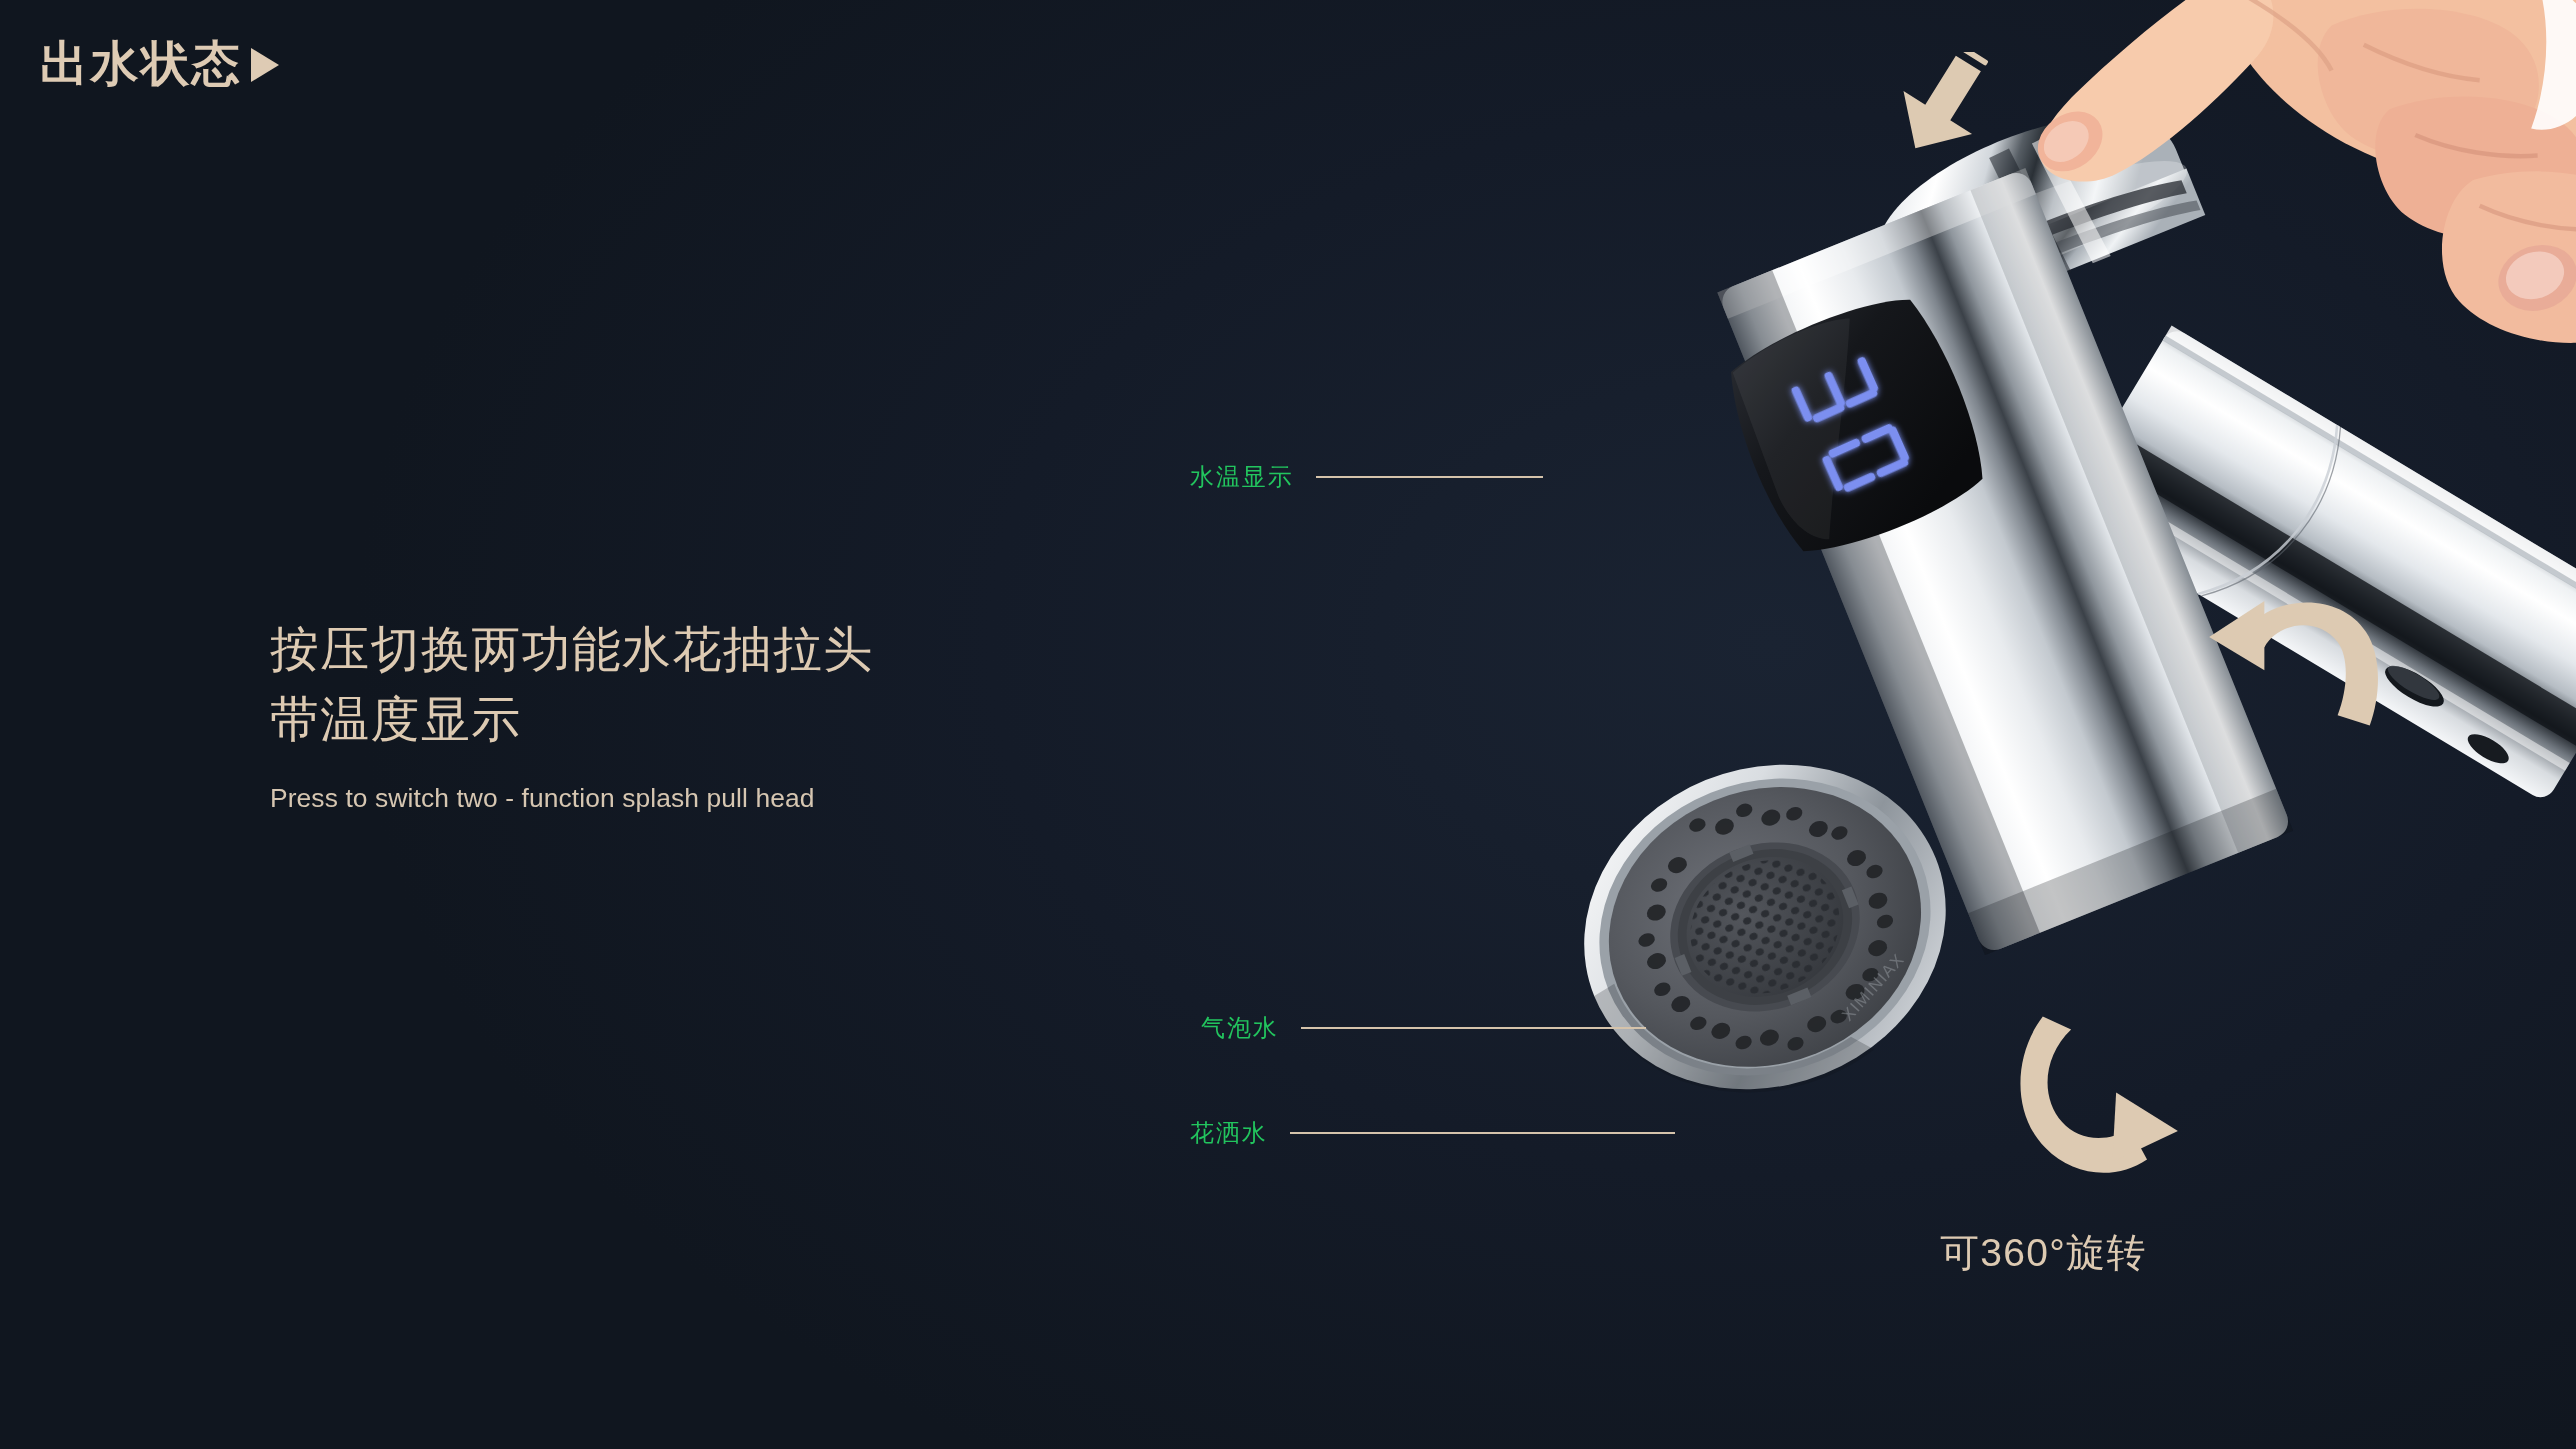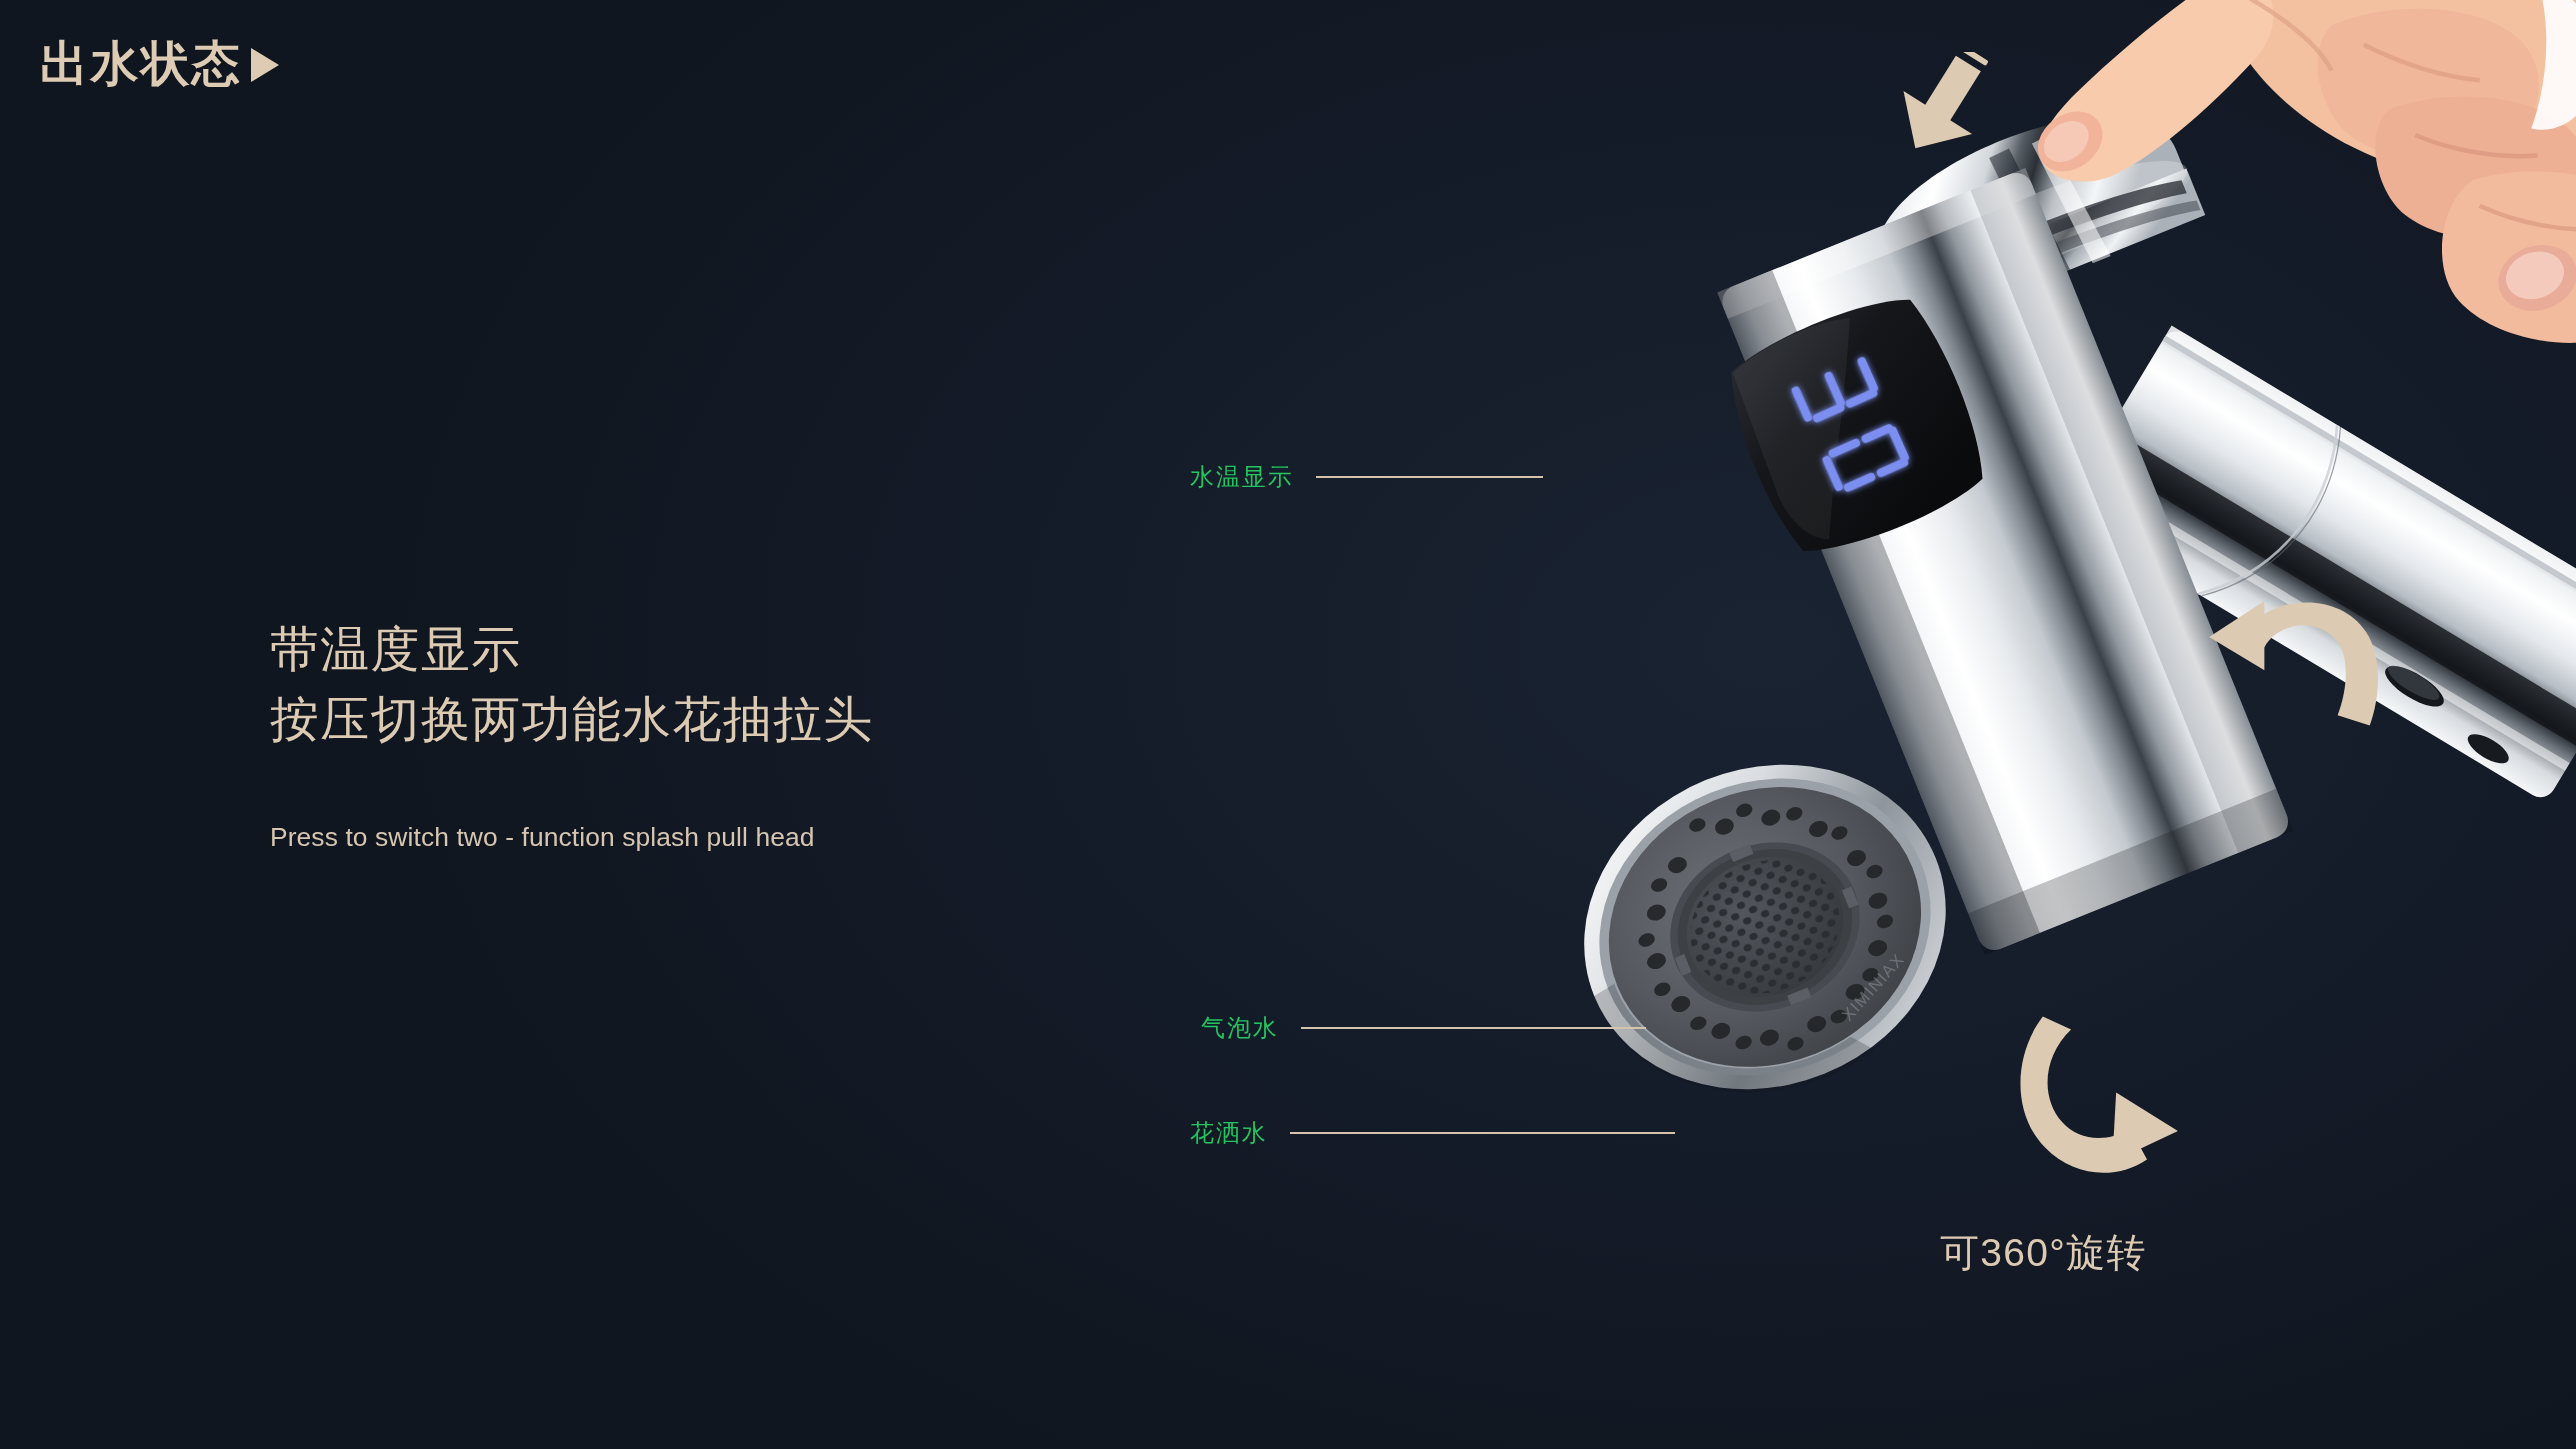--- a/index.html
+++ b/index.html
@@ -39,21 +39,21 @@
     border-bottom:17.4px solid transparent;
     margin-top:2.6px;
   }
 
   
   #copy { position:absolute; left:270px; top:615px; width:902px; }
   .cn-line {
     font-size:49px; color:#ddcab2; letter-spacing:1.3px;
     line-height:1.42; font-weight:400;
   }
-  #en-block { margin-top:64px; }
+  #en-block { margin-top:25px; }
   .en-line {
     font-size:26.4px; color:#d6c6b1; line-height:1.46;
     letter-spacing:0.1px; font-weight:400;
   }
 
   
   .callout { position:absolute; display:flex; align-items:center; }
   .callout-label {
     font-size:24px; color:#22c55e; white-space:nowrap;
     letter-spacing:1.9px; line-height:1;
@@ -358,22 +358,22 @@
       </g>
     </svg>
   </div>
 
   <div id="header">
     <div id="header-title">出水状态</div>
     <div id="header-arrow"></div>
   </div>
 
   <div id="copy">
+    <div class="cn-line">按压切换两功能水花抽拉头</div>
     <div class="cn-line">带温度显示</div>
-    <div class="cn-line">按压切换两功能水花抽拉头</div>
     <div id="en-block">
       <div class="en-line">Press to switch two - function splash pull head</div>
     </div>
   </div>
 
   <div class="callout" id="callout-temp">
     <div class="callout-label">水温显示</div>
     <div class="callout-line"></div>
   </div>
 

